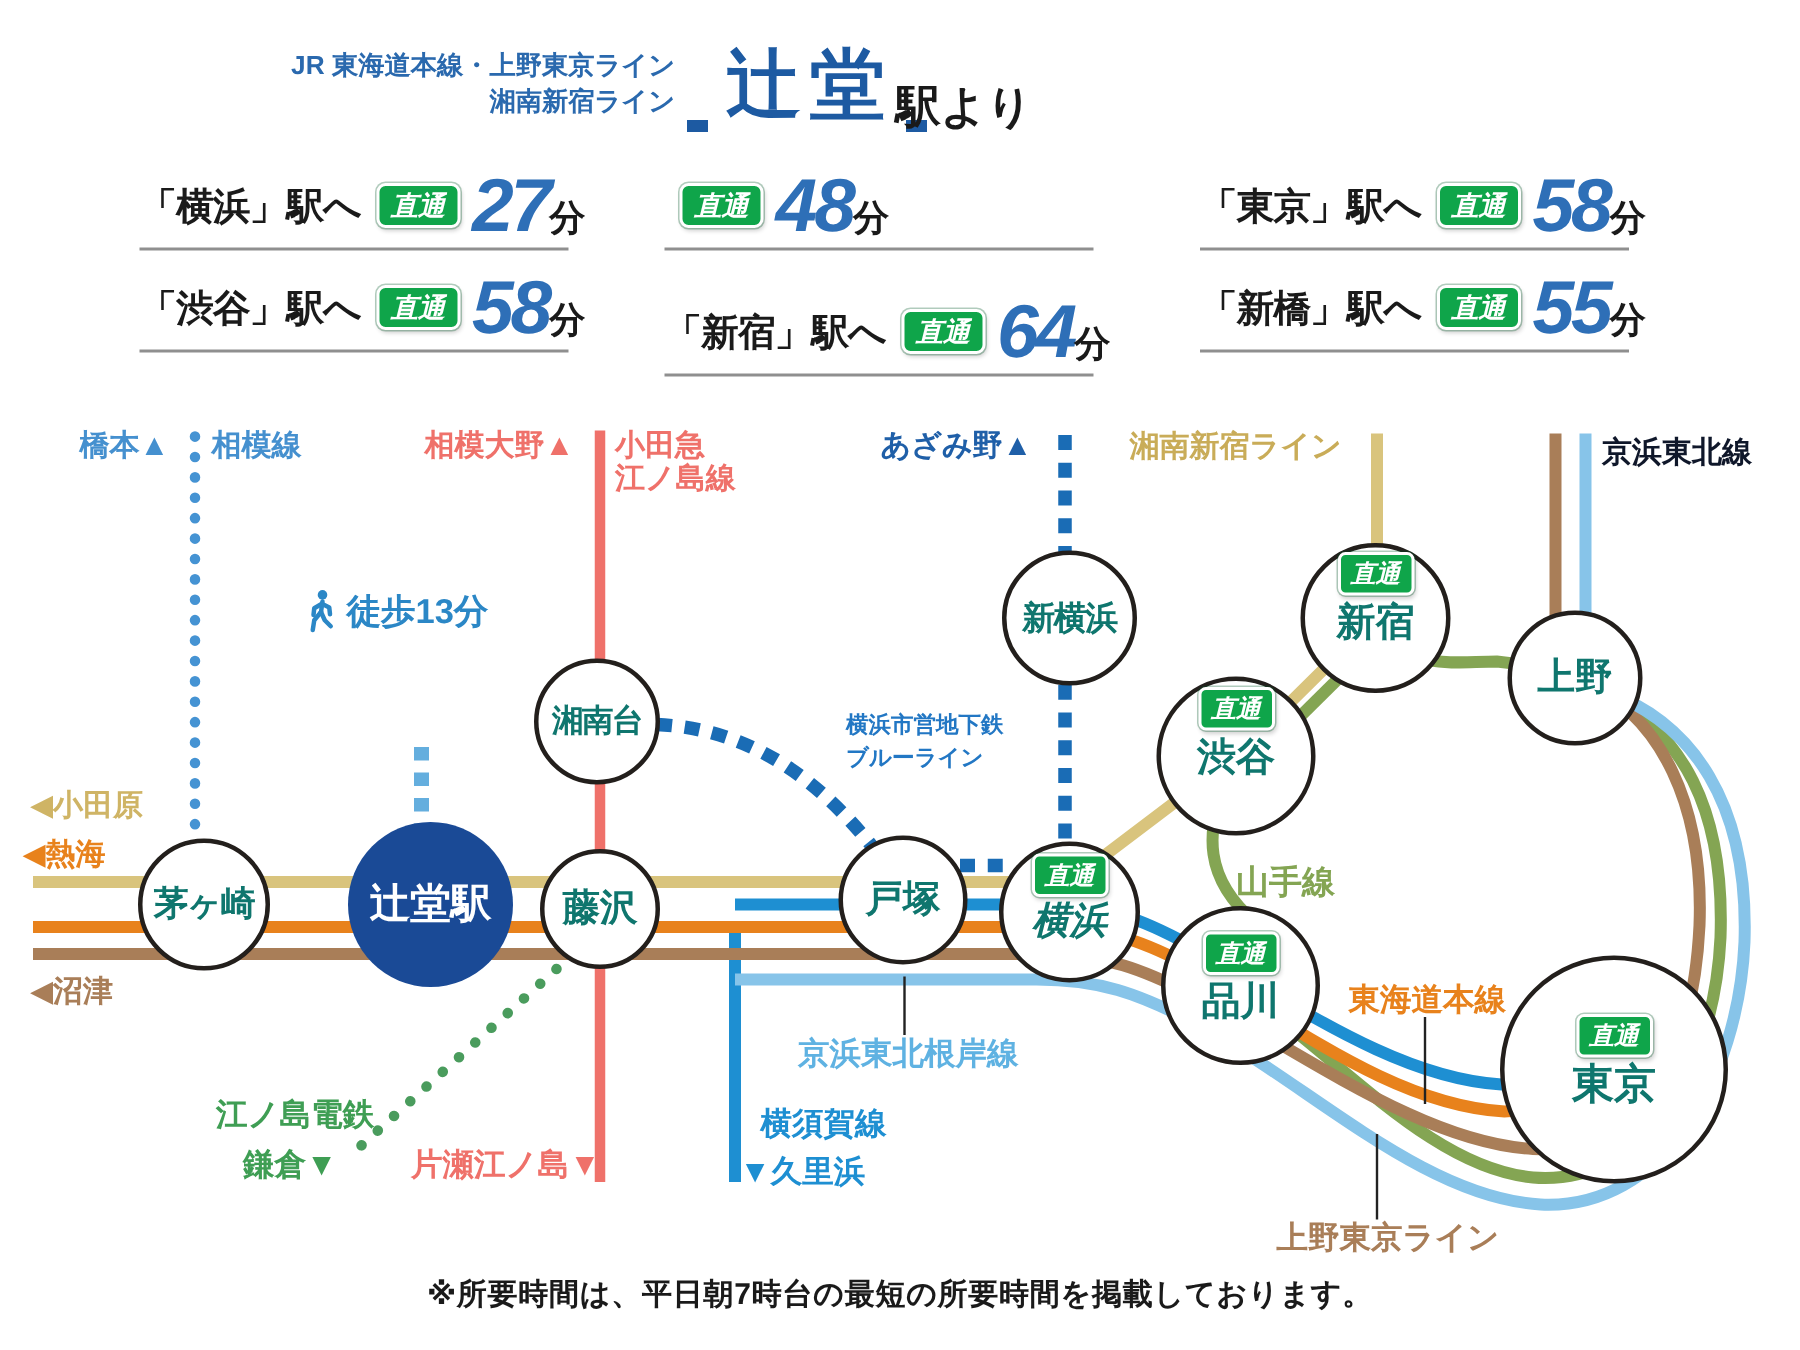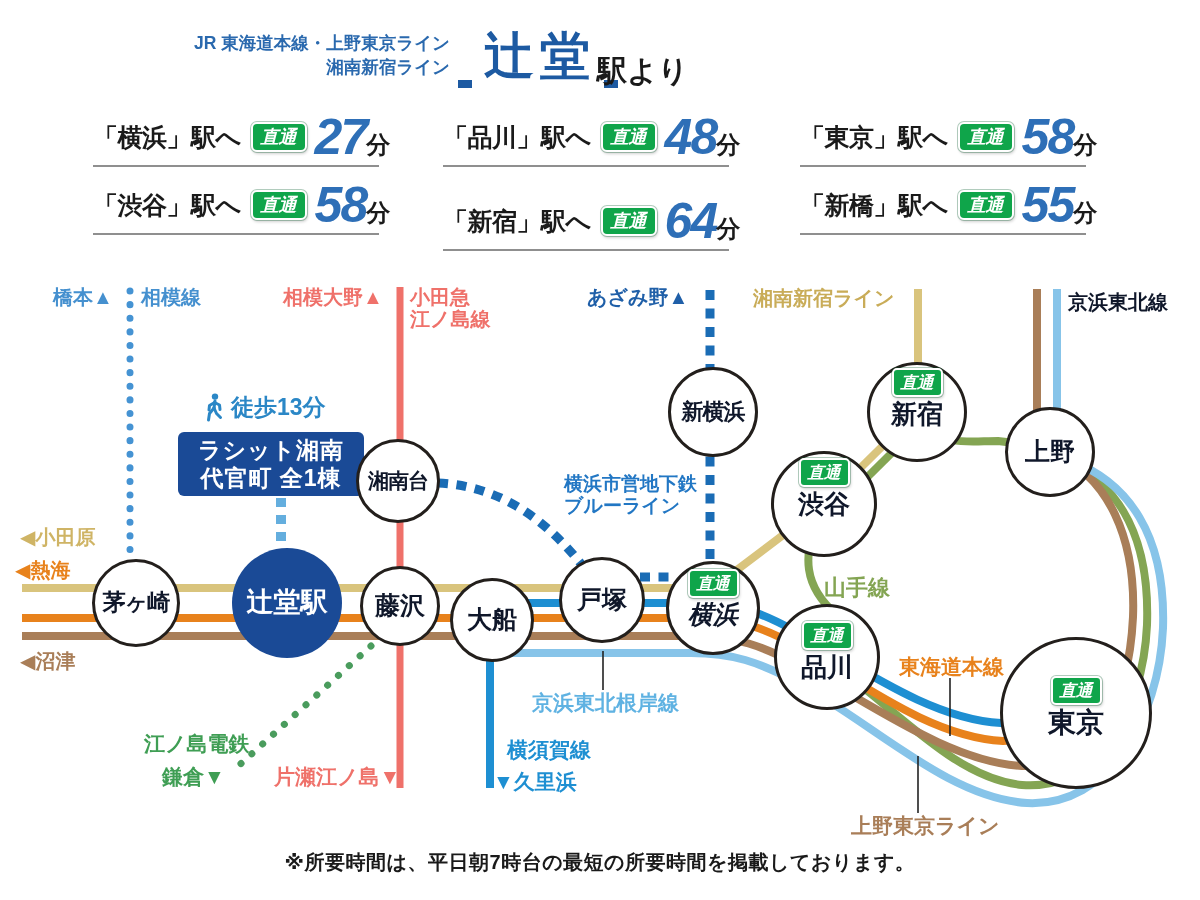--- a/index.html
+++ b/index.html
@@ -47,26 +47,26 @@
     border:2.5px solid #fff;border-radius:6px;
     box-shadow:0 0 0 1px rgba(0,90,40,.30),1px 2px 3px rgba(0,0,0,.18);
     white-space:nowrap;}
   .badge.top{font-size:18px;padding:1px 8px;margin:0 8px 0 10px;}
   .tnum{font-size:50px;font-weight:bold;font-style:italic;color:var(--num-blue);
     line-height:1;letter-spacing:-2px;}
   .tunit{font-size:24px;font-weight:bold;margin-top:16px;}
 
   
   .lbl{font-size:20px;font-weight:bold;white-space:nowrap;line-height:22px;}
-  .lbl.small{font-size:19px;}
+  .lbl.small{font-size:15px;}
 
   
   .station{border-radius:50%;background:#fff;border:3px solid #231f1c;
     display:flex;flex-direction:column;align-items:center;justify-content:center;}
-  .station .name{font-weight:600;color:#0f172a;white-space:nowrap;line-height:1.1;}
+  .station .name{font-weight:600;color:#0f766e;white-space:nowrap;line-height:1.1;}
   .station.navy{background:var(--navy);border:none;}
   .station.navy .name{color:#fff;font-weight:bold;}
   .station.with-badge{justify-content:flex-start;}
   .badge.map{font-size:16.5px;padding:1.5px 7px;border-radius:5px;}
   .station .name.mt{margin-top:3px;}
 
   
   .walk-row{display:flex;align-items:center;gap:6px;color:var(--walk-blue);
     font-size:23px;font-weight:bold;}
   .prop-box{width:186px;height:64px;background:var(--navy);border-radius:6px;
@@ -92,21 +92,20 @@
   </div>
   <div class="abs hdr-suffix">駅より</div>
 
   <div class="abs tcell" style="left:93px;top:109px;width:286px;">
     <span class="tdest">「横浜」駅へ</span>
     <span class="badge top">直通</span>
     <span class="tnum">27</span>
     <span class="tunit">分</span>
   </div>
   <div class="abs tcell" style="left:443px;top:109px;width:286px;">
-    <span class="tdest">「品川」駅へ</span>
     <span class="badge top">直通</span>
     <span class="tnum">48</span>
     <span class="tunit">分</span>
   </div>
   <div class="abs tcell" style="left:800px;top:109px;width:286px;">
     <span class="tdest">「東京」駅へ</span>
     <span class="badge top">直通</span>
     <span class="tnum">58</span>
     <span class="tunit">分</span>
   </div>
@@ -198,37 +197,30 @@
       <g fill="none" stroke="#2b87c6" stroke-width="3" stroke-linecap="round" stroke-linejoin="round">
         <path d="M12 8 L11 15"></path>
         <path d="M11.6 9.5 L6.5 12.5 L6 17"></path>
         <path d="M11.6 9.5 L16.5 12 L17 16.5"></path>
         <path d="M11 15 L6.5 20.5 L5.5 27"></path>
         <path d="M11 15 L13.5 20.5 L17.5 24.5"></path>
       </g>
     </svg>
     <span>徒歩13分</span>
   </div>
-  <div class="abs prop-box" style="left:178px;top:432px;">
-    <div>ラシット湘南</div>
-    <div>代官町 全1棟</div>
-  </div>
 
   <div class="abs station" style="left:92px;top:559px;width:88px;height:88px;">
     <span class="name" style="font-size:23px;letter-spacing:-1px;">茅ヶ崎</span>
   </div>
   <div class="abs station navy" style="left:232px;top:548px;width:110px;height:110px;">
     <span class="name" style="font-size:27px;">辻堂駅</span>
   </div>
   <div class="abs station" style="left:360px;top:566px;width:80px;height:80px;">
     <span class="name" style="font-size:25px;">藤沢</span>
   </div>
-  <div class="abs station" style="left:450px;top:578px;width:84px;height:84px;">
-    <span class="name" style="font-size:25px;">大船</span>
-  </div>
   <div class="abs station" style="left:559px;top:557px;width:86px;height:86px;">
     <span class="name" style="font-size:25px;">戸塚</span>
   </div>
   <div class="abs station" style="left:356px;top:439px;width:84px;height:84px;">
     <span class="name" style="font-size:21px;letter-spacing:-1px;">湘南台</span>
   </div>
   <div class="abs station" style="left:668px;top:367px;width:90px;height:90px;">
     <span class="name" style="font-size:22px;letter-spacing:-1px;">新横浜</span>
   </div>
   <div class="abs station with-badge" style="left:666px;top:561px;width:94px;height:94px;padding-top:5px;">

